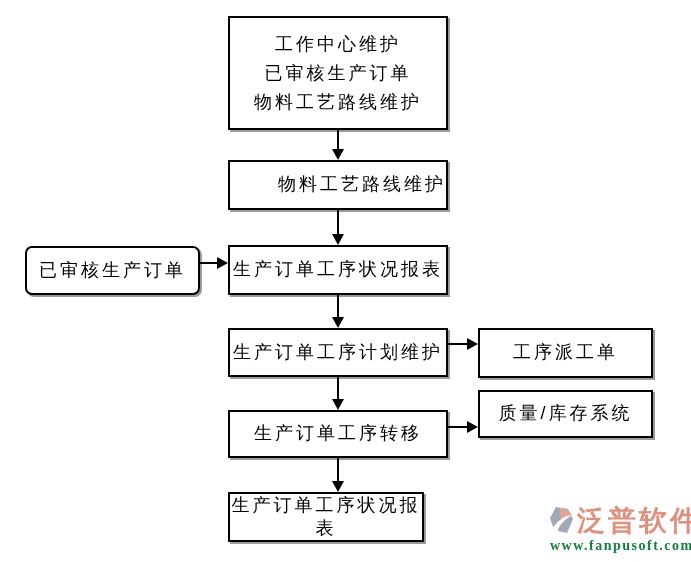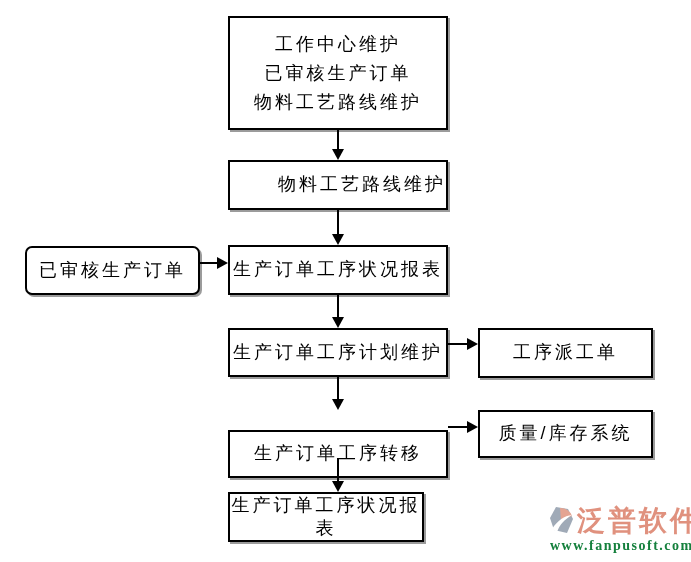--- a/index.html
+++ b/index.html
@@ -68,25 +68,25 @@
   </div>
 
   <div class="node" style="left:478px;top:328px;width:175px;height:50px;">
     <span>工序派工单</span>
   </div>
 
   <div class="node" style="left:228px;top:328px;width:220px;height:49px;">
     <span>生产订单工序计划维护</span>
   </div>
 
-  <div class="node" style="left:228px;top:410px;width:220px;height:48px;margin-top:20px;">
+  <div class="node" style="left:228px;top:410px;width:220px;height:48px;">
     <span>生产订单工序转移</span>
   </div>
 
-  <div class="node" style="left:478px;top:410px;width:175px;height:48px;">
+  <div class="node" style="left:478px;top:390px;width:175px;height:48px;">
     <span>质量/库存系统</span>
   </div>
 
   <div class="node" style="left:228px;top:492px;width:196px;height:50px;">
     <span>生产订单工序状况报表</span>
   </div>
 
   <div class="vline" style="left:337px;top:130px;height:20px;"></div>
   <div class="arrow-down" style="left:332px;top:149px;"></div>
 

